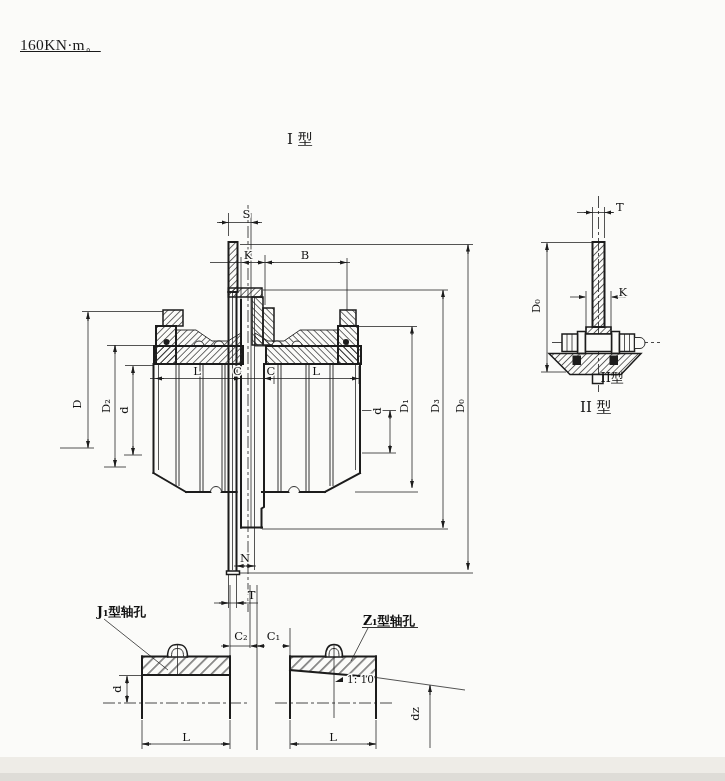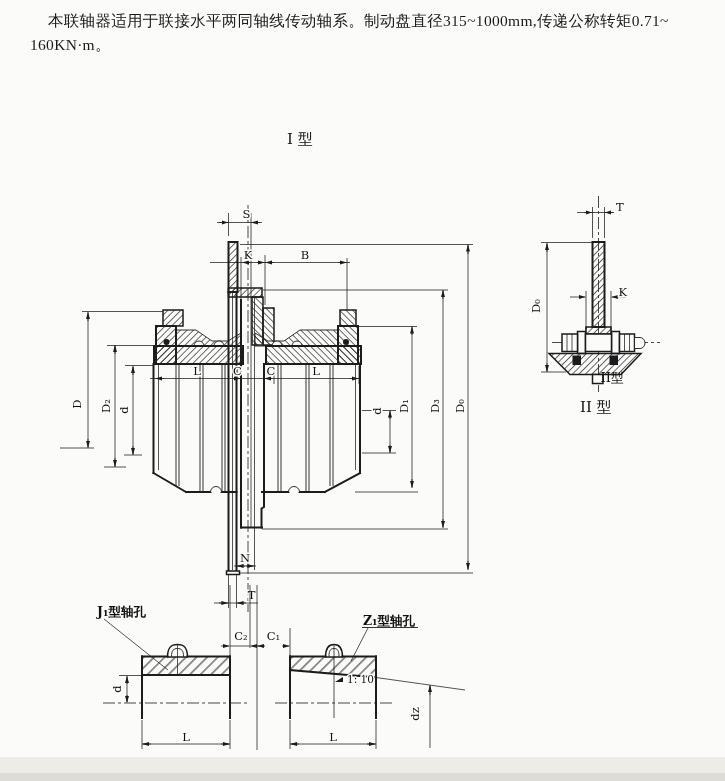--- a/index.html
+++ b/index.html
@@ -27,22 +27,21 @@
   .cap{font-size:15px;}
   .ov{font-size:13px;}
   .lbl{font-size:12.5px;font-weight:bold;}
   .small{font-size:10.5px;}
 </style>
 </head>
 <body>
 
 <div class="page">
 
-  <div class="intro-line" style="left:48px;top:11px;">本联轴器适用于联接水平两同轴线传动轴系。制动盘直径315~1000mm,传递公称转矩0.71~</div>
-  <div class="intro-line" style="left:30px;top:35px;">160KN·m。</div>
+  <div class="intro-line" style="left:20px;top:35px;text-decoration:underline;">160KN·m。</div>
 
   <div class="edge1"></div>
   <div class="edge2"></div>
 
   <svg width="725" height="781" viewBox="0 0 725 781">
     <defs>
       <pattern id="h1" patternUnits="userSpaceOnUse" width="4.6" height="4.6" patternTransform="rotate(45)">
         <line x1="2.3" y1="0" x2="2.3" y2="4.6" stroke="#2a2a2a" stroke-width="0.7"></line>
       </pattern>
       <pattern id="h2" patternUnits="userSpaceOnUse" width="4.6" height="4.6" patternTransform="rotate(-45)">

